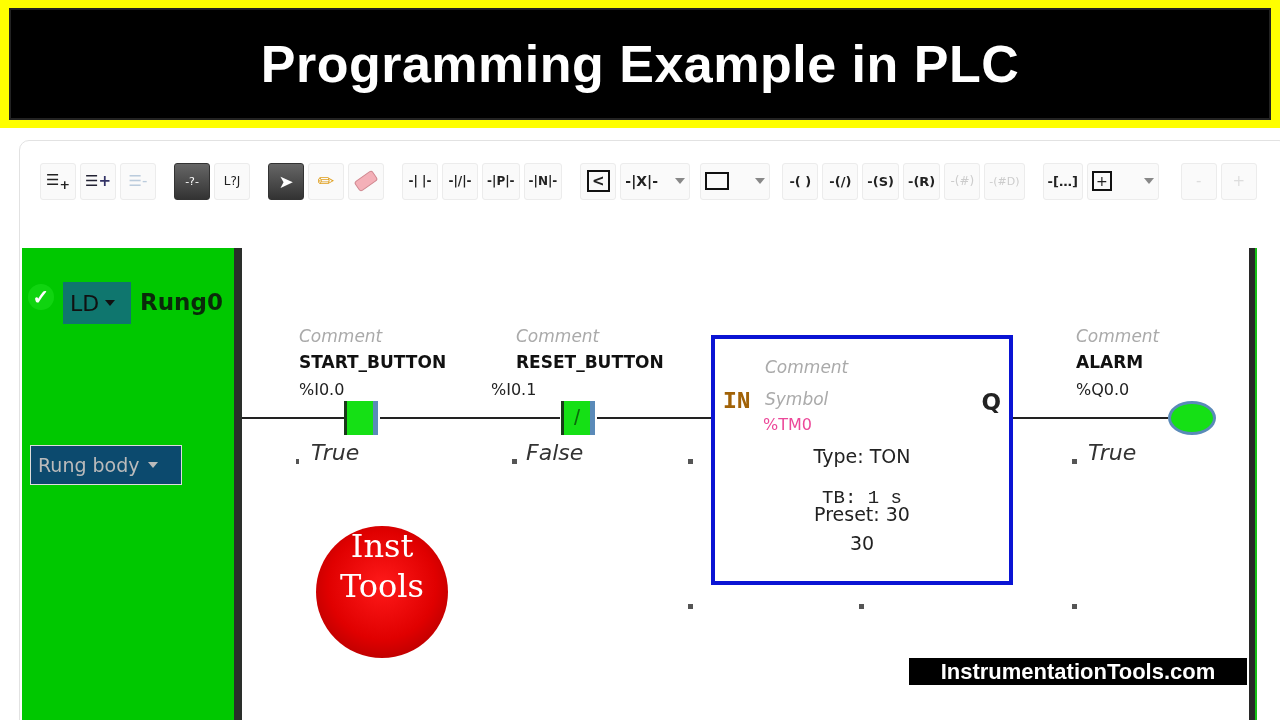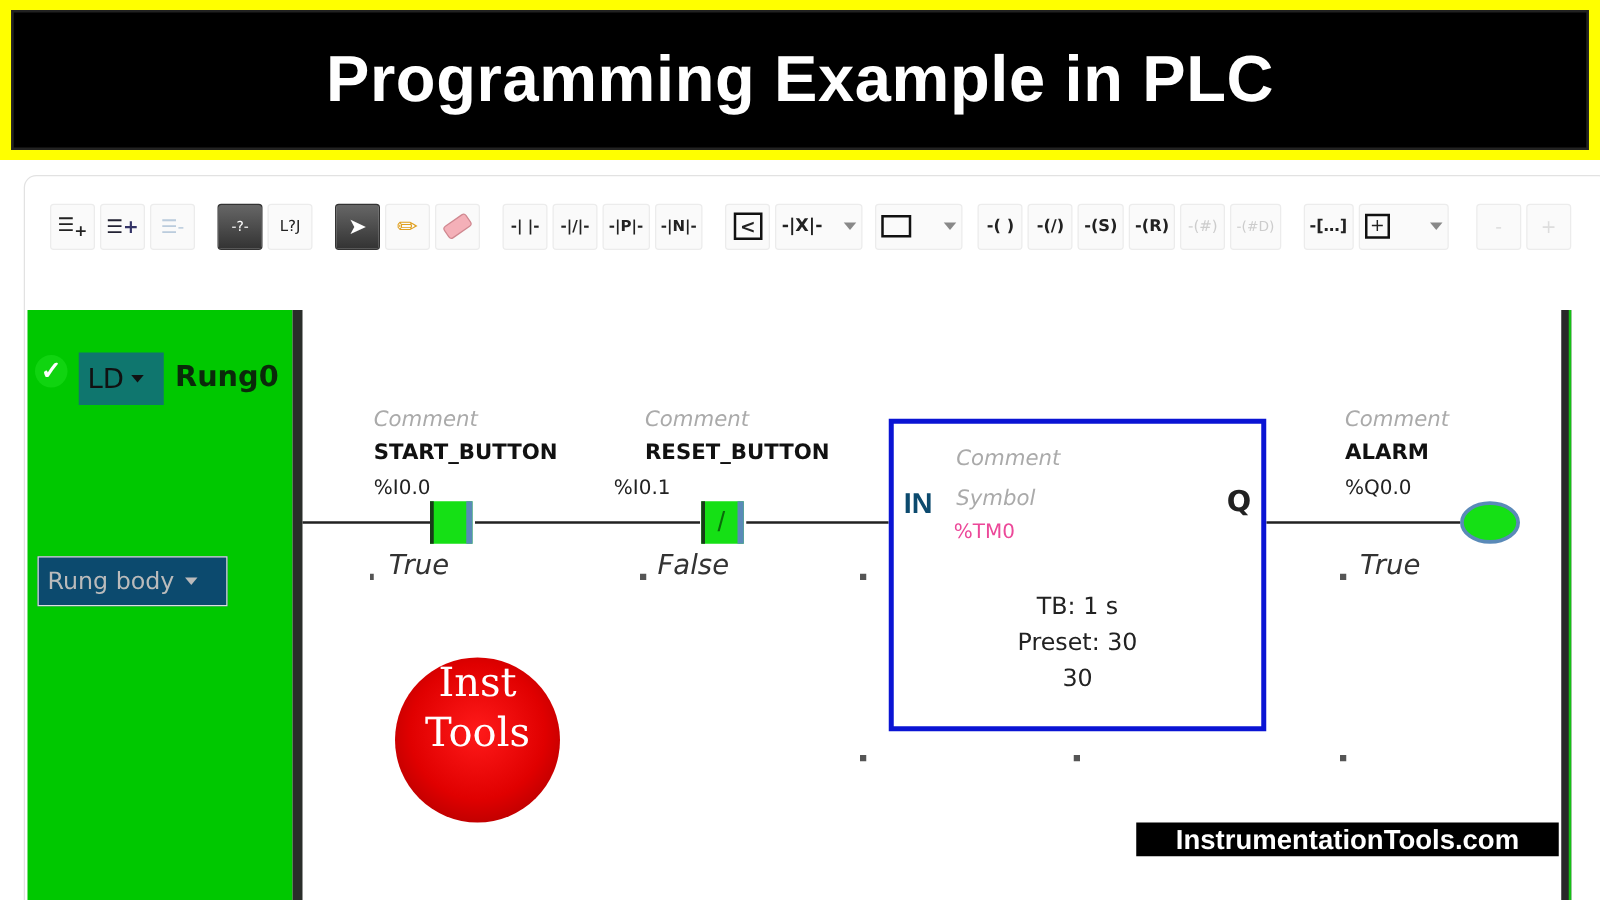--- a/index.html
+++ b/index.html
@@ -73,21 +73,21 @@
   .contact {
     position: absolute; width: 34px; height: 34px; background: #15e015; border-left: 3px solid #1a3a1a; border-right: 5px solid #5a8ab8;
     display: flex; align-items: center; justify-content: center; color: #0a6a0a; font-size: 22px;
   }
   .coil {
     position: absolute; width: 48px; height: 34px; border-radius: 50%; background: #15e015; border: 3px solid #5a8ab8;
   }
   .timer-box {
     position: absolute; left: 691px; top: 194px; width: 302px; height: 250px; border: 4px solid #0a14d4; background: #fff;
   }
-  .timer-in { position: absolute; left: 8px; top: 50px; font-size: 23px; font-weight: bold; color: #0c4a6e; font-family: Liberation Sans, sans-serif; }
+  .timer-in { position: absolute; left: 8px; top: 50px; font-size: 23px; font-weight: bold; color: #a16207; font-family: Liberation Mono, monospace; }
   .timer-q { position: absolute; right: 8px; top: 50px; font-size: 23px; font-weight: bold; color: #222; font-family: "DejaVu Sans", sans-serif; }
   .timer-comment { position: absolute; left: 50px; top: 18px; font-style: italic; color: #aaa; font-size: 17px; font-family: "DejaVu Sans", sans-serif; }
   .timer-symbol { position: absolute; left: 50px; top: 50px; font-style: italic; color: #aaa; font-size: 17px; font-family: "DejaVu Sans", sans-serif; }
   .timer-addr { position: absolute; left: 48px; top: 76px; color: #ec4899; font-size: 16px; font-family: "DejaVu Sans", sans-serif; }
   .timer-line { position: absolute; left: 0; width: 100%; text-align: center; color: #222; font-size: 19px; font-family: "DejaVu Sans", sans-serif; }
   .logo {
     position: absolute; left: 296px; top: 385px; width: 132px; height: 132px; border-radius: 50%;
     background: radial-gradient(circle at 50% 45%, #ff1a1a 0%, #e00000 55%, #9a0000 100%);
     display: flex; flex-direction: column; align-items: center; 
     color: #fff; font-family: "DejaVu Serif", serif; font-size: 32px; line-height: 40px;
@@ -238,21 +238,22 @@
       <span>/</span>
     </div>
   <div class="state" style="left:506px; top:299px;">False</div>
 
   <div class="timer-box">
     <div class="timer-in">IN</div>
     <div class="timer-q">Q</div>
     <div class="timer-comment">Comment</div>
     <div class="timer-symbol">Symbol</div>
     <div class="timer-addr">%TM0</div>
-    <div class="timer-line" style="top:135px;">TB:  1 s</div>
+    <div class="timer-line" style="top:106px;">Type:  TON</div>
+    <div class="timer-line" style="top:148px;font-family:Liberation Mono, monospace;">TB:  1 s</div>
     <div class="timer-line" style="top:164px;">Preset:  30</div>
     <div class="timer-line" style="top:193px;">30</div>
   </div>
 
   <div class="comment" style="left:1056px; top:185px;">Comment</div>
   <div class="symbol" style="left:1056px; top:211px;">ALARM</div>
   <div class="address" style="left:1056px; top:239px;">%Q0.0</div>
   <div class="coil" style="left:1148px; top:260px;"></div>
   <div class="state" style="left:1068px; top:299px;">True</div>
 

